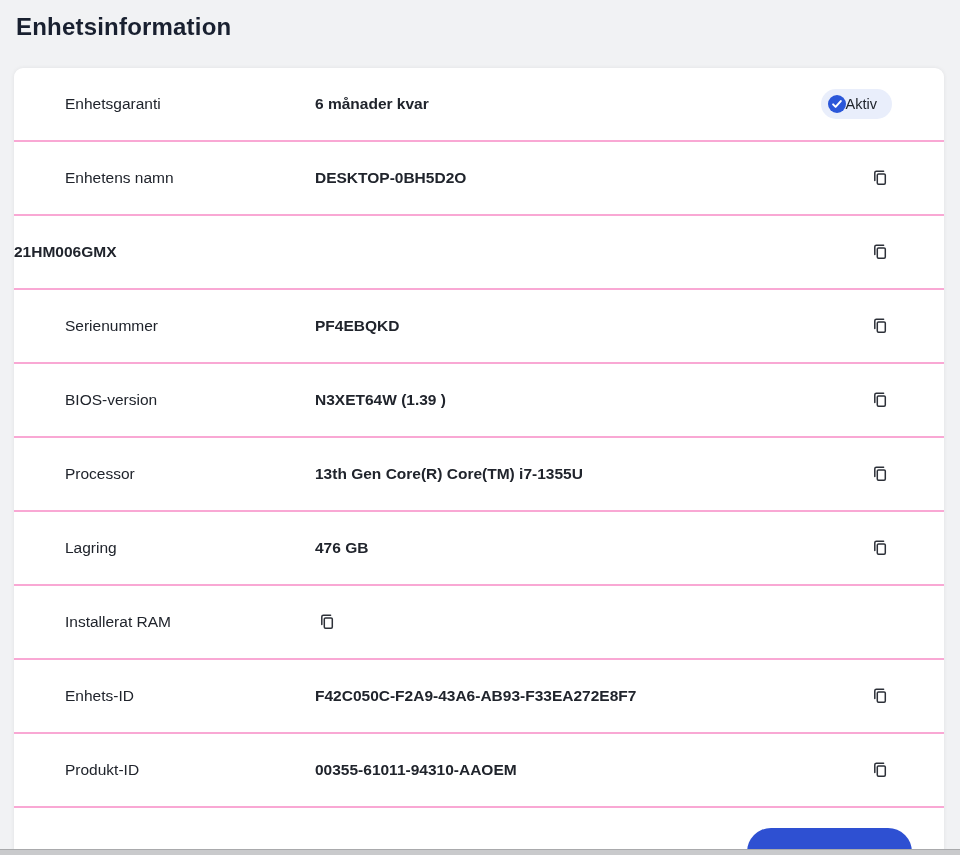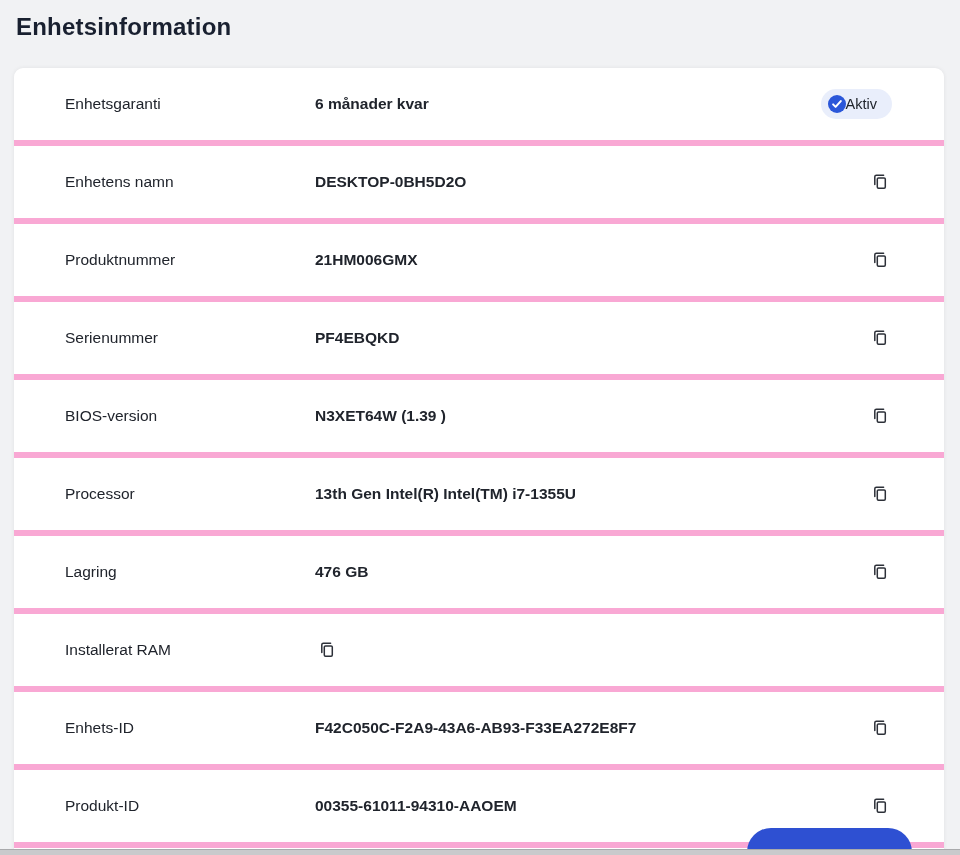--- a/index.html
+++ b/index.html
@@ -28,21 +28,21 @@
     top: 68px;
     bottom: 0;
     background: #ffffff;
     border-radius: 9px 9px 0 0;
     box-shadow: 0 0 4px rgba(0,0,0,0.07);
   }
   .row {
     display: flex;
     align-items: center;
     height: 72px;
-    border-bottom: 6px solid #f9a8d4;
+    border-bottom: 2px solid #f9a8d4;
   }
   .row-label {
     box-sizing: border-box;
     width: 301px;
     padding-left: 51px;
     font-size: 15.5px;
     color: #20242c;
     flex: 0 0 auto;
   }
   .row-value {
@@ -143,21 +143,20 @@
         <button class="copy-btn">
           <svg width="20" height="20" viewBox="0 0 20 20">
             <path d="M4.8 12.4 V4.8 c0-0.9 0.7-1.6 1.6-1.6 h7.2"></path>
             <rect x="7.3" y="5.9" width="8" height="10.4" rx="1.2"></rect>
           </svg>
         </button>
       </div>
     </div>
 
     <div class="row">
-      <div class="row-label">Produktnummer</div>
       <div class="row-value">21HM006GMX</div>
       <div class="row-action">
         <button class="copy-btn">
           <svg width="20" height="20" viewBox="0 0 20 20">
             <path d="M4.8 12.4 V4.8 c0-0.9 0.7-1.6 1.6-1.6 h7.2"></path>
             <rect x="7.3" y="5.9" width="8" height="10.4" rx="1.2"></rect>
           </svg>
         </button>
       </div>
     </div>
@@ -183,21 +182,21 @@
           <svg width="20" height="20" viewBox="0 0 20 20">
             <path d="M4.8 12.4 V4.8 c0-0.9 0.7-1.6 1.6-1.6 h7.2"></path>
             <rect x="7.3" y="5.9" width="8" height="10.4" rx="1.2"></rect>
           </svg>
         </button>
       </div>
     </div>
 
     <div class="row">
       <div class="row-label">Processor</div>
-      <div class="row-value">13th Gen Intel(R) Intel(TM) i7-1355U</div>
+      <div class="row-value">13th Gen Core(R) Core(TM) i7-1355U</div>
       <div class="row-action">
         <button class="copy-btn">
           <svg width="20" height="20" viewBox="0 0 20 20">
             <path d="M4.8 12.4 V4.8 c0-0.9 0.7-1.6 1.6-1.6 h7.2"></path>
             <rect x="7.3" y="5.9" width="8" height="10.4" rx="1.2"></rect>
           </svg>
         </button>
       </div>
     </div>
 

